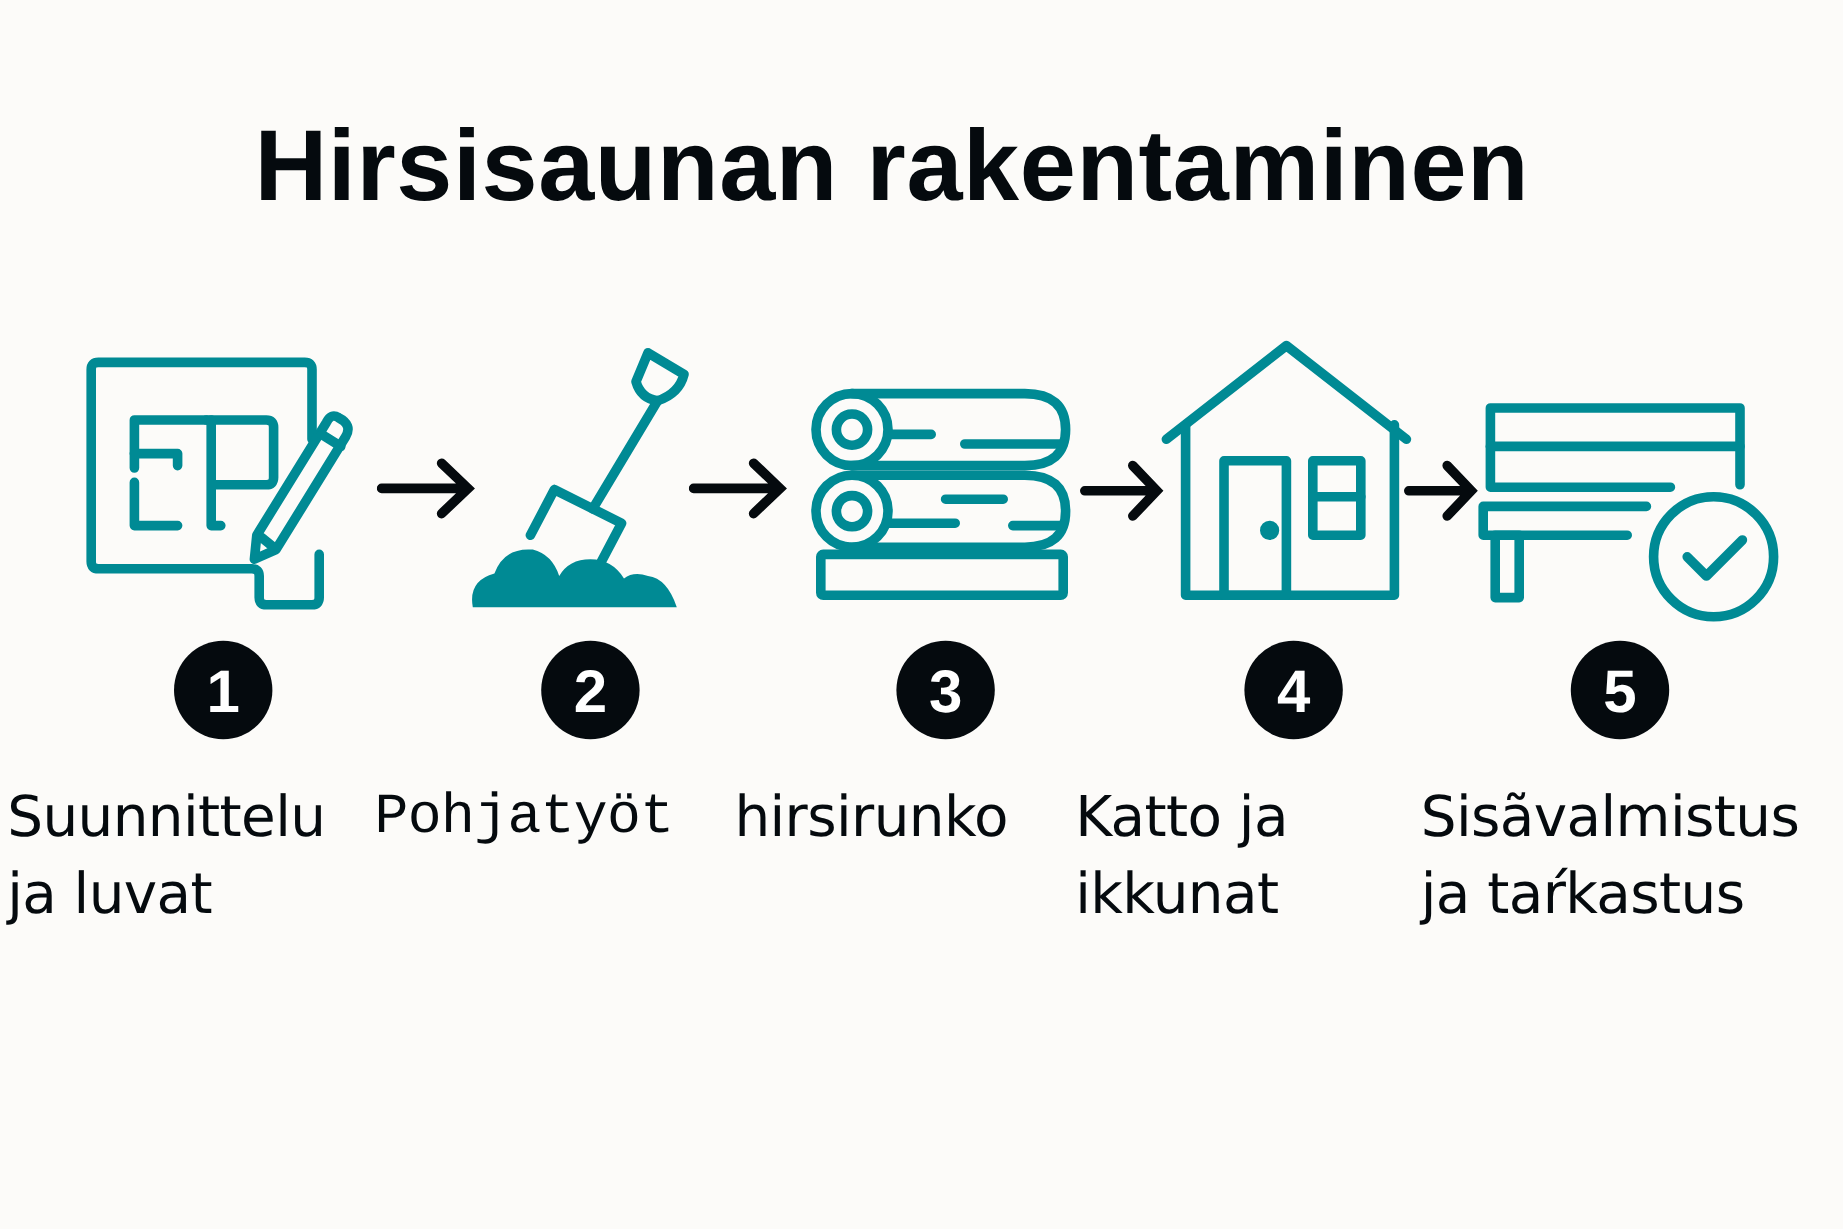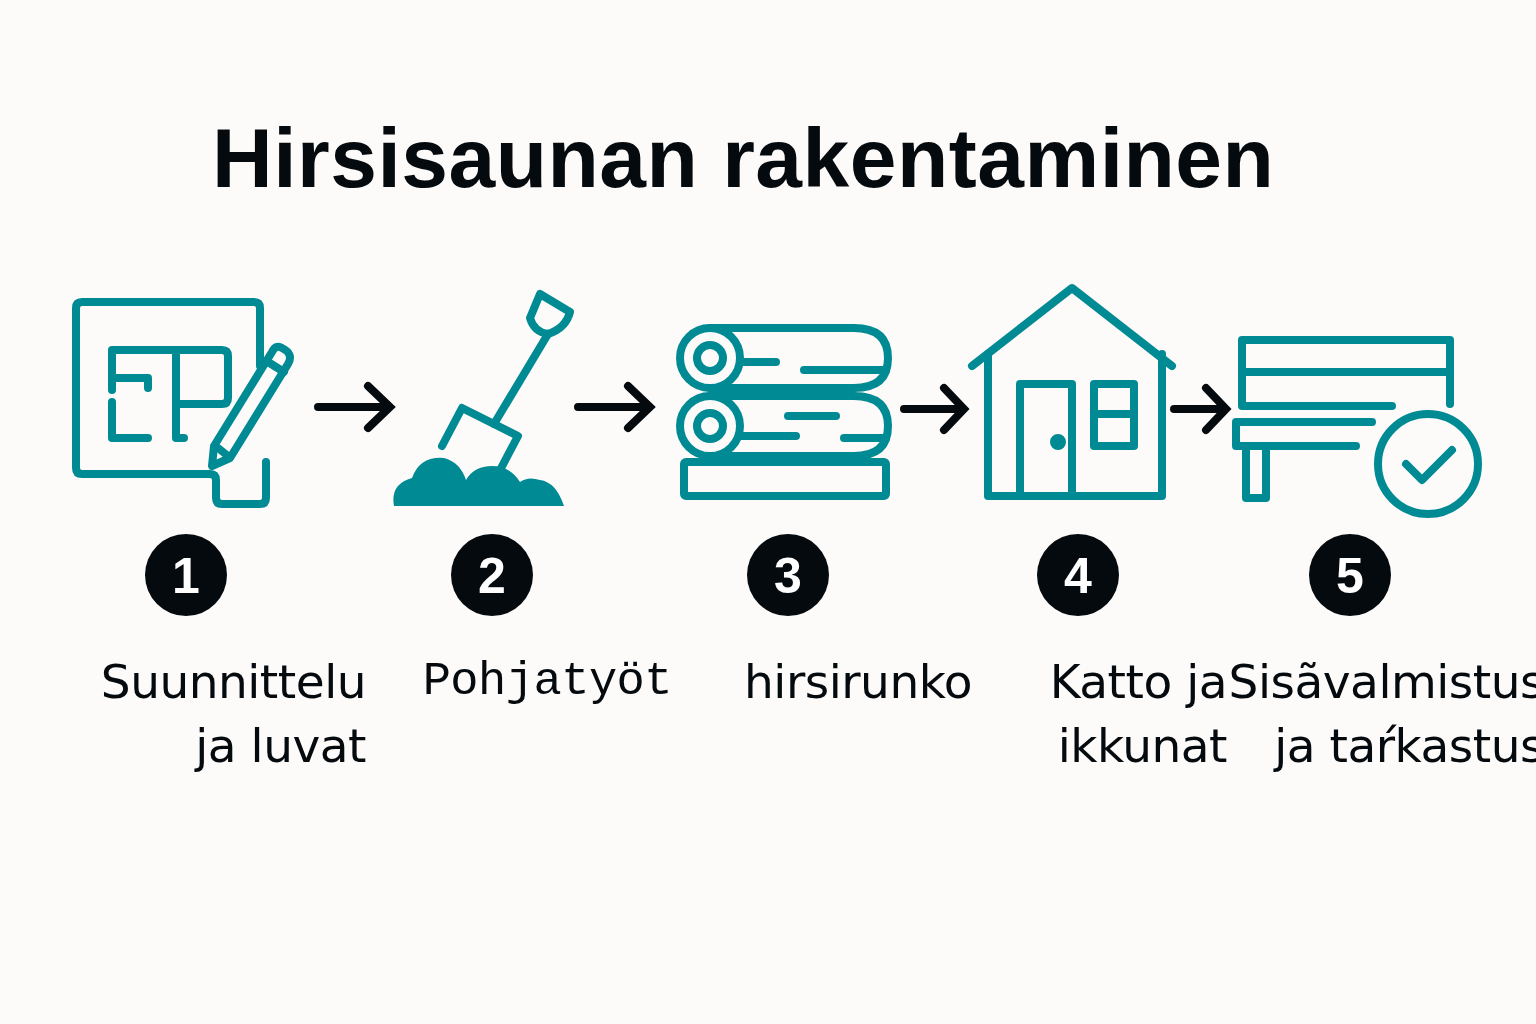--- a/index.html
+++ b/index.html
@@ -7,32 +7,32 @@
       width: 1536px; height: 1024px;
       background: #fcfbf9;
       position: relative; overflow: hidden;
       font-family: "Liberation Sans", "DejaVu Sans", sans-serif;
       color: #050a0e;
     }
     .title {
       position: absolute; left: 0; right: 0; top: 88px;
       margin-left: 212px;
       font-size: 84px; font-weight: bold; letter-spacing: 0.5px;
-      line-height: 100px; color: #050a0e; margin-top: 20px;
+      line-height: 100px; color: #050a0e;
     }
     .icon { position: absolute; }
     .icon svg { display: block; overflow: visible; }
     .arrow { position: absolute; }
     .badge {
       position: absolute; width: 82px; height: 82px; border-radius: 50%;
       background: #050a0e; color: #ffffff;
       font-size: 50px; font-weight: bold; text-align: center; line-height: 84px;
     }
     .label {
-      position: absolute; width: 360px; text-align: right;
+      position: absolute; width: 360px; text-align: left;
       font-size: 47px; line-height: 64px; color: #050a0e;
       font-family: "DejaVu Sans", "Liberation Sans", sans-serif;
       letter-spacing: -0.5px;
     }
     .label span { display: block; white-space: nowrap; }
   </style>
 </head>
 <body>
 
 <div>
@@ -134,21 +134,21 @@
     <span>Suunnittelu</span>
     <span>ja luvat</span>
   </div>
   <div class="label" style="left:312px; top:650px;font-family:Liberation Mono, monospace;">
     <span>Pohjatyöt</span>
     <span></span>
   </div>
   <div class="label" style="left:612px; top:650px;">
     <span>hirsirunko</span>
   </div>
-  <div class="label" style="left:867px; top:650px;">
+  <div class="label" style="left:896px; top:650px;">
     <span>Katto ja</span>
     <span>ikkunat</span>
   </div>
   <div class="label" style="left:1184px; top:650px;">
     <span>Sisãvalmistus</span>
     <span>ja taŕkastus</span>
   </div>
 
 </div>
 

